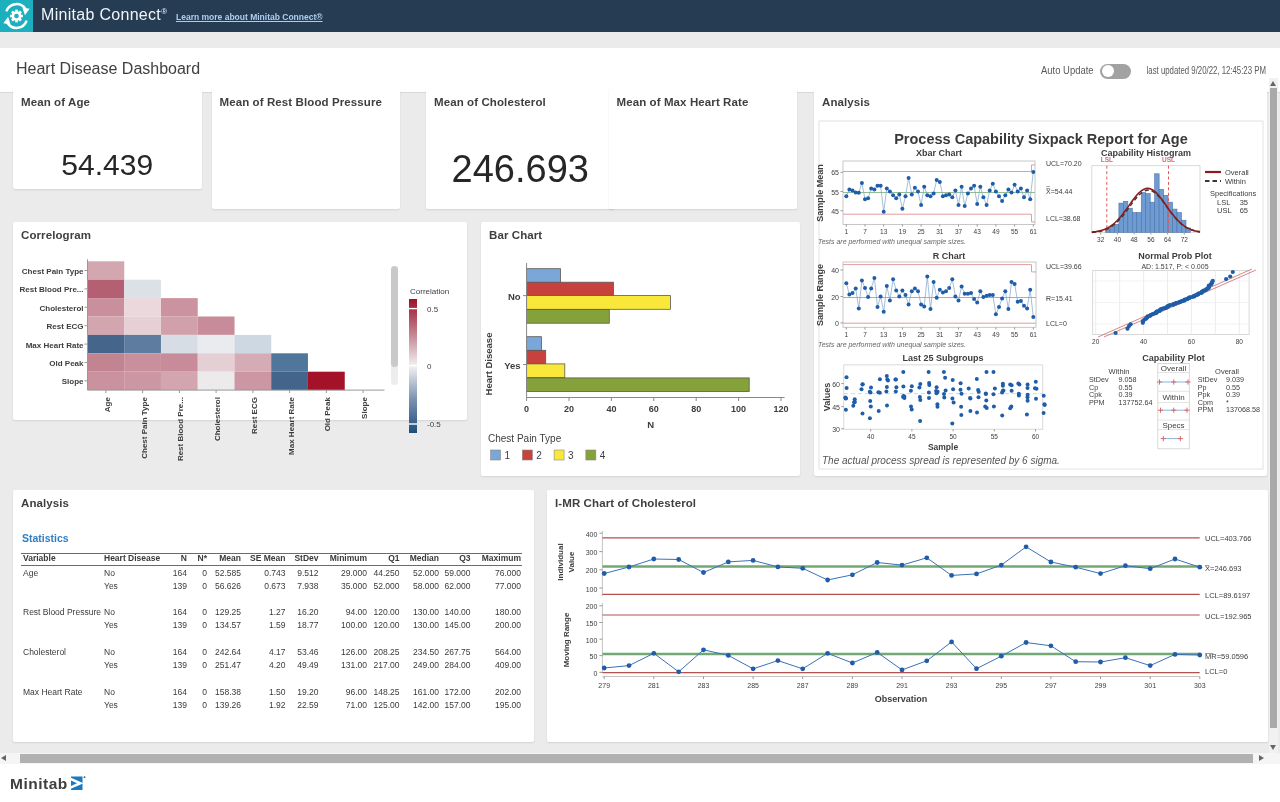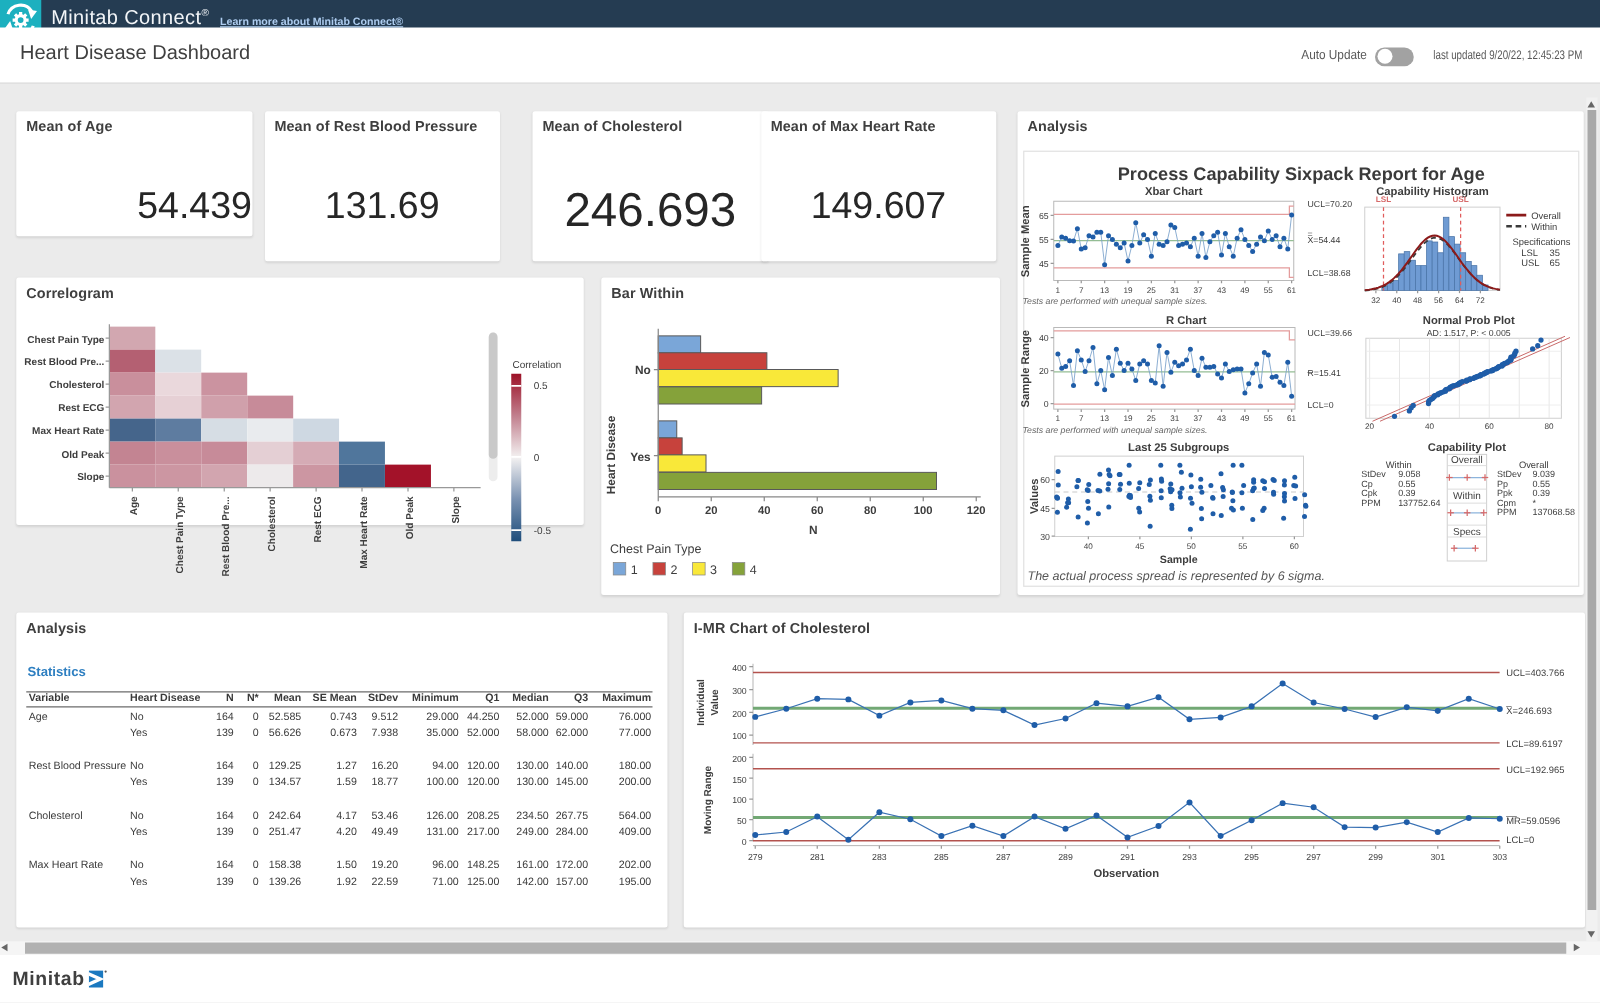--- a/index.html
+++ b/index.html
@@ -25,44 +25,42 @@
 <line x1="12" y1="20.5" x2="21" y2="11.5"></line>
 </g>
 <circle cx="16.5" cy="16" r="4.8" fill="#fff"></circle>
 <circle cx="16.5" cy="16" r="2.3" fill="#1cb0bf"></circle>
 </svg>
 </div>
 <div class="abs" style="left:41px;top:6px;font-size:16px;color:#f2f5f8;letter-spacing:.3px">Minitab&nbsp;Connect<span style="font-size:8px;vertical-align:6px">®</span></div>
 <div class="abs" style="left:176px;top:11.5px;font-size:8.5px;font-weight:700;color:#aecdf0;text-decoration:underline;white-space:nowrap">Learn more about Minitab Connect®</div>
 </div>
 
-<div class="abs" style="left:0;top:22px;width:1280px;height:45px;background:#fff;border-bottom:1px solid #d8d8d8">
+<div class="abs" style="left:0;top:48px;width:1280px;height:45px;background:#fff;border-bottom:1px solid #d8d8d8">
 <div class="abs" style="left:16px;top:12px;font-size:16px;color:#404040">Heart Disease Dashboard</div>
 <div class="abs" style="left:1041px;top:16px;font-size:10.5px;color:#595959;white-space:nowrap;transform:scaleX(.9);transform-origin:0 50%">Auto Update</div>
 <div class="abs" style="left:1100px;top:15.5px;width:31px;height:15px;background:#a2a2a2;border-radius:8px">
 <div class="abs" style="left:1.5px;top:1.5px;width:12px;height:12px;background:#fff;border-radius:50%"></div>
     </div>
 <div class="abs" style="right:14px;top:16.5px;font-size:10px;color:#595959;white-space:nowrap;transform:scaleX(.78);transform-origin:100% 50%">last updated 9/20/22, 12:45:23 PM</div>
 </div>
 
 <div class="card" style="left:13px;top:89px;width:188.5px;height:100px">
 <div class="ct">Mean of Age</div>
-<div class="abs" style="left:0;top:59px;width:100%;text-align:right;font-size:30px;color:#262626">54.439</div>
+<div class="abs" style="left:0;top:59px;width:100%;text-align:center;font-size:30px;color:#262626">54.439</div>
 </div>
 <div class="card" style="left:211.5px;top:89px;width:188.5px;height:120px">
 <div class="ct">Mean of Rest Blood Pressure</div>
-<div class="abs" style="left:0;top:59px;width:100%;text-align:center;font-size:30px;color:#262626">131.69</div>
 </div>
 <div class="card" style="left:426px;top:89px;width:188.5px;height:120px">
 <div class="ct">Mean of Cholesterol</div>
 <div class="abs" style="left:0;top:59px;width:100%;text-align:center;font-size:38px;color:#262626">246.693</div>
 </div>
 <div class="card" style="left:608.5px;top:89px;width:188.5px;height:120px">
 <div class="ct">Mean of Max Heart Rate</div>
-<div class="abs" style="left:0;top:59px;width:100%;text-align:center;font-size:30px;color:#262626">149.607</div>
 </div>
 <div class="card" style="left:13px;top:222px;width:454px;height:198px">
     <div class="ct">Correlogram</div>
 <svg width="454" height="254" viewBox="0 0 454 254">
 <rect x="74.5" y="39.3" width="36.75" height="18.40" fill="#d2a7b0"></rect>
 <rect x="74.5" y="57.7" width="36.75" height="18.40" fill="#b46072"></rect>
 <rect x="111.2" y="57.7" width="36.75" height="18.40" fill="#dbe1e7"></rect>
 <rect x="74.5" y="76.1" width="36.75" height="18.40" fill="#c98f9c"></rect>
 <rect x="111.2" y="76.1" width="36.75" height="18.40" fill="#ead8dc"></rect>
 <rect x="148.0" y="76.1" width="36.75" height="18.40" fill="#cb93a0"></rect>
@@ -135,21 +133,21 @@
 <rect x="396" y="77" width="8" height="134" fill="url(#cg)"></rect>
 <line x1="396" y1="86.6" x2="404" y2="86.6" stroke="#fff" stroke-width="1.4"></line>
 <text x="414" y="89.6" font-size="8" fill="#3d3d3d">0.5</text>
 <line x1="396" y1="143.5" x2="404" y2="143.5" stroke="#fff" stroke-width="1.4"></line>
 <text x="414" y="146.5" font-size="8" fill="#3d3d3d">0</text>
 <line x1="396" y1="202" x2="404" y2="202" stroke="#fff" stroke-width="1.4"></line>
 <text x="414" y="205" font-size="8" fill="#3d3d3d">-0.5</text>
 </svg>
   </div>
 <div class="card" style="left:481px;top:222px;width:319px;height:254px">
-    <div class="ct">Bar Within</div>
+    <div class="ct">Bar Chart</div>
 <svg width="319" height="254" viewBox="0 0 319 254">
 <rect x="45.60000000000002" y="46.7" width="33.9" height="13.7" fill="#7aa6d8" stroke="#595959" stroke-width="0.8"></rect>
 <rect x="45.60000000000002" y="60.2" width="86.9" height="13.7" fill="#c7423c" stroke="#595959" stroke-width="0.8"></rect>
 <rect x="45.60000000000002" y="73.6" width="143.9" height="13.7" fill="#f9e839" stroke="#595959" stroke-width="0.8"></rect>
 <rect x="45.60000000000002" y="87.5" width="82.7" height="13.7" fill="#85a23a" stroke="#595959" stroke-width="0.8"></rect>
 <rect x="45.60000000000002" y="114.7" width="14.8" height="13.7" fill="#7aa6d8" stroke="#595959" stroke-width="0.8"></rect>
 <rect x="45.60000000000002" y="128.3" width="19.1" height="13.7" fill="#c7423c" stroke="#595959" stroke-width="0.8"></rect>
 <rect x="45.60000000000002" y="141.9" width="38.2" height="13.7" fill="#f9e839" stroke="#595959" stroke-width="0.8"></rect>
 <rect x="45.60000000000002" y="155.9" width="222.6" height="13.7" fill="#85a23a" stroke="#595959" stroke-width="0.8"></rect>
 <line x1="45.60000000000002" y1="41" x2="45.60000000000002" y2="175.5" stroke="#888"></line>

